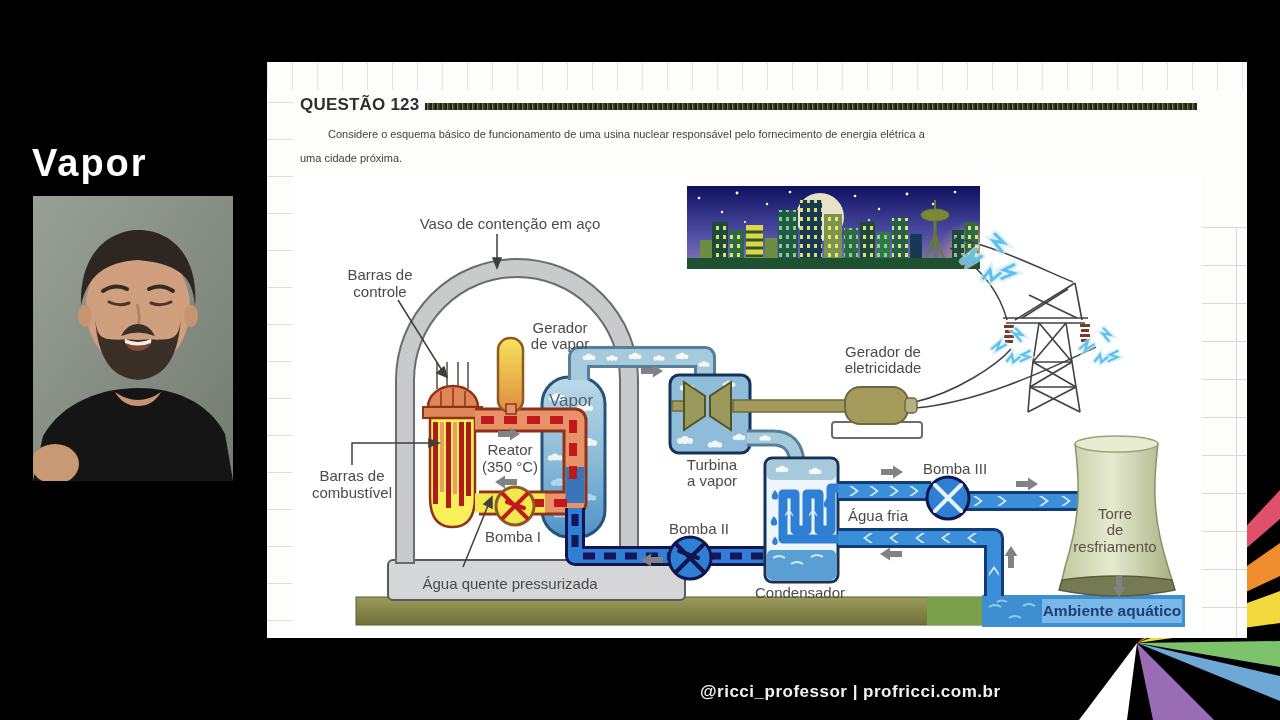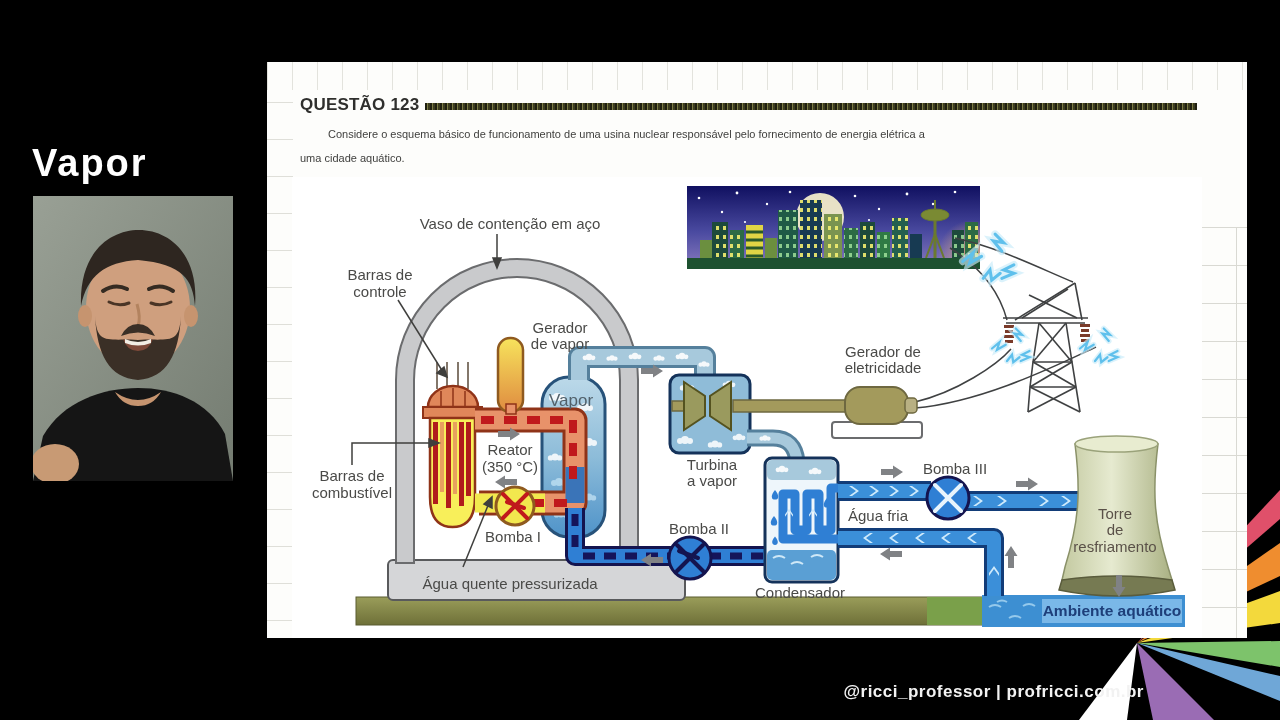--- a/index.html
+++ b/index.html
@@ -19,21 +19,21 @@
   .q-rule{position:absolute;left:158px;top:41px;width:772px;height:7px;
           background:repeating-linear-gradient(90deg,#1f1f10 0 2px,#7c7c45 2px 3px,#3c3c20 3px 5px);}
   .q-par{position:absolute;font-size:11px;color:#3f3f3d;white-space:nowrap;}
   .q-par.l1{left:61px;top:66px;}
   .q-par.l2{left:33px;top:90px;}
   .diagram{position:absolute;left:0;top:0;z-index:3;}
   
   .logo{position:absolute;left:32px;top:142px;z-index:2;color:#fff;font-size:38px;font-weight:bold;letter-spacing:2px;}
   .webcam{position:absolute;left:33px;top:196px;width:200px;height:285px;z-index:2;background:#8a9186;overflow:hidden;}
   
-  .handle{position:absolute;left:700px;top:682px;width:444px;text-align:right;z-index:2;
+  .handle{position:absolute;left:700px;top:682px;width:444px;text-align:left;z-index:2;
           color:#f2f2f2;font-size:17px;letter-spacing:.5px;font-weight:bold;}
   svg text{font-family:"Liberation Sans",sans-serif;}
 </style>
 </head>
 <body>
 
 <div class="stage">
 
   <svg class="fan" width="1280" height="720" viewBox="0 0 1280 720">
     <polygon points="1137,643 1280,519 1280,490" fill="#e0506a"></polygon>
@@ -46,21 +46,21 @@
   </svg>
 
   <div class="slide">
     <div class="top-grid"></div>
     <div class="left-grid"></div>
     <div class="right-grid"></div>
 
     <div class="q-title">QUESTÃO 123</div>
     <div class="q-rule"></div>
     <div class="q-par l1">Considere o esquema básico de funcionamento de uma usina nuclear responsável pelo fornecimento de energia elétrica a</div>
-    <div class="q-par l2">uma cidade aquático.</div>
+    <div class="q-par l2">uma cidade próxima.</div>
 
     <svg class="diagram" width="980" height="576" viewBox="0 0 980 576">
       <defs>
         <linearGradient id="skyG" x1="0" y1="0" x2="0" y2="1">
           <stop offset="0" stop-color="#101060"></stop>
             <stop offset="0.55" stop-color="#4a4aa0"></stop>
             <stop offset="1" stop-color="#8a7cc0"></stop>
         </linearGradient>
         <linearGradient id="tankG" x1="0" y1="0" x2="0" y2="1">
           <stop offset="0" stop-color="#bcd9e9"></stop>

